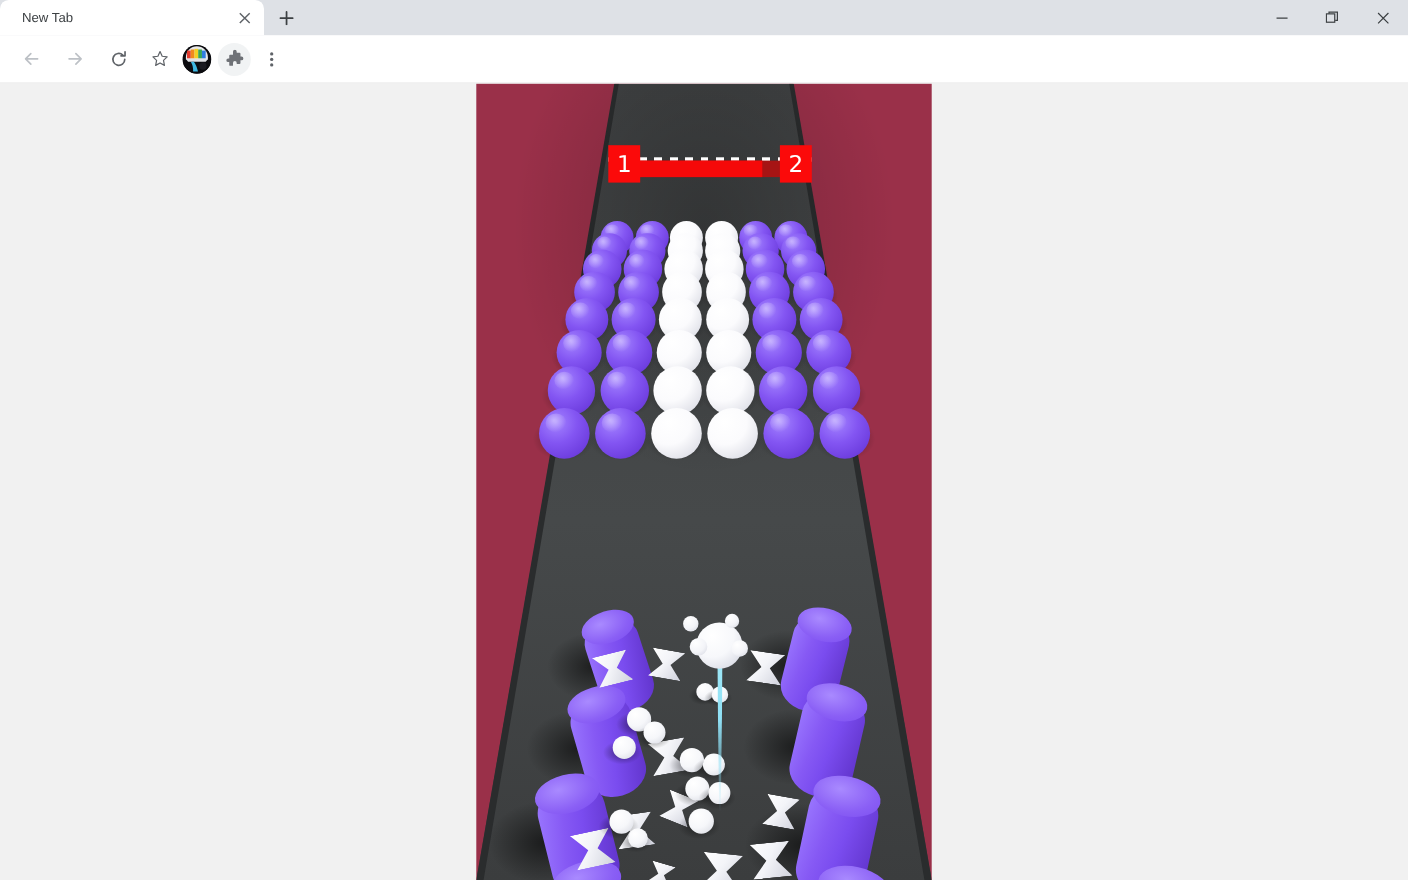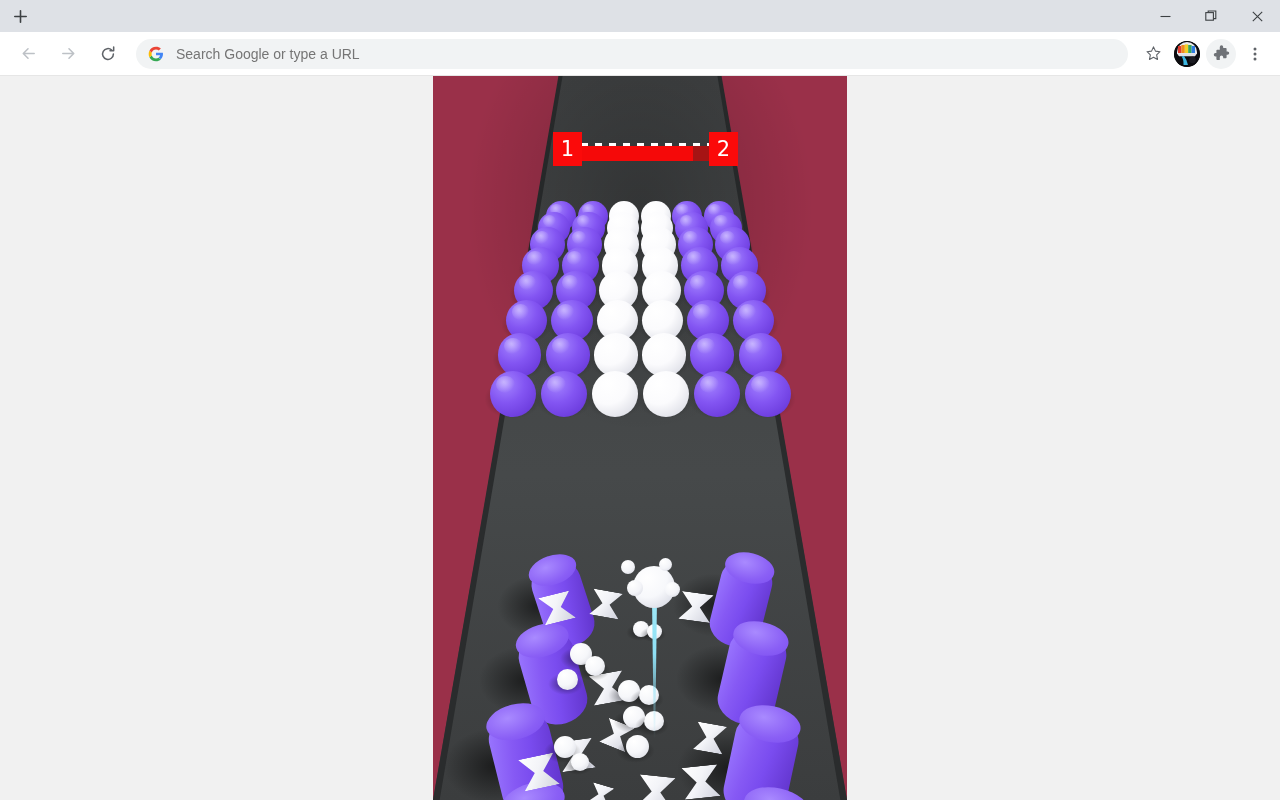--- a/index.html
+++ b/index.html
@@ -205,20 +205,28 @@
   }
   #player .bud { position: absolute; border-radius: 50%;
     background: radial-gradient(circle at 34% 28%, #ffffff 0%, #f3f4f8 55%, #d3d5df 100%); }
 </style>
 </head>
 <body>
 
 <div id="browser">
 
   <div id="tabstrip">
+    <div class="tab">
+      <span class="tab-title">New Tab</span>
+      <span class="tab-close">
+        <svg width="11" height="11" viewBox="0 0 11 11" aria-hidden="true">
+          <path d="M1 1 L10 10 M10 1 L1 10" stroke="#5f6368" stroke-width="1.3" fill="none"></path>
+        </svg>
+      </span>
+    </div>
     <div class="newtab-btn">
       <svg width="13" height="13" viewBox="0 0 13 13" aria-hidden="true">
         <path d="M6.5 0.8 V12.2 M0.8 6.5 H12.2" stroke="#3c4043" stroke-width="1.6" fill="none" stroke-linecap="round"></path>
       </svg>
     </div>
 
     <div id="wincontrols">
       <div class="wc">
         <svg width="11" height="11" viewBox="0 0 11 11" aria-hidden="true">
           <path d="M0.5 5.5 H10.5" stroke="#3c4043" stroke-width="1.1"></path>
@@ -249,31 +257,20 @@
         <path d="M4 10 H15 M10.5 5 L15.5 10 L10.5 15" stroke="currentColor" stroke-width="1.6" fill="none" stroke-linecap="round" stroke-linejoin="round"></path>
       </svg>
     </div>
     <div class="navbtn">
       <svg width="18" height="18" viewBox="0 0 20 20" aria-hidden="true">
         <path d="M16 10 a6 6 0 1 1 -1.9 -4.4" stroke="currentColor" stroke-width="1.7" fill="none" stroke-linecap="round"></path>
         <path d="M16.3 2.3 V6.4 H12.2" stroke="currentColor" stroke-width="1.7" fill="none" stroke-linecap="round" stroke-linejoin="round"></path>
       </svg>
     </div>
 
-    <div id="omnibox">
-      <span class="g-icon">
-        <svg width="16" height="16" viewBox="0 0 48 48" aria-hidden="true">
-          <path fill="#4285F4" d="M45 24c0-1.6-.1-2.7-.4-4H24v7.6h12c-.2 2-1.5 5-4.4 7l6.7 5.2C42.2 36.2 45 30.7 45 24z"></path>
-          <path fill="#34A853" d="M24 46c5.9 0 10.9-2 14.5-5.3l-6.9-5.4c-1.9 1.3-4.4 2.2-7.6 2.2-5.8 0-10.7-3.8-12.5-9.1l-7.1 5.5C8 41.2 15.4 46 24 46z"></path>
-          <path fill="#FBBC05" d="M11.5 28.4c-.5-1.4-.8-2.9-.8-4.4s.3-3 .8-4.4l-7.1-5.6C2.9 16.8 2 20.3 2 24s.9 7.2 2.4 10l7.1-5.6z"></path>
-          <path fill="#EA4335" d="M24 10.4c3.3 0 6.1 1.2 8.3 3.2l6.2-6.2C34.9 3.9 29.9 2 24 2 15.4 2 8 6.8 4.4 14l7.1 5.6c1.8-5.3 6.7-9.2 12.5-9.2z"></path>
-        </svg>
-      </span>
-      <input class="omni-text" type="text" value="" placeholder="Search Google or type a URL" style="">
-    </div>
 
     <div class="tbicon">
       <svg width="17" height="17" viewBox="0 0 20 20" aria-hidden="true">
         <path d="M10 2.2 L12.3 7.2 L17.6 7.9 L13.7 11.6 L14.7 17 L10 14.4 L5.3 17 L6.3 11.6 L2.4 7.9 L7.7 7.2 Z" fill="none" stroke="#5f6368" stroke-width="1.3" stroke-linejoin="round"></path>
       </svg>
     </div>
 
     <div id="avatar">
       <svg width="26" height="26" viewBox="0 0 26 26" aria-hidden="true">
         <circle cx="13" cy="13" r="13" fill="#0b0b0f"></circle>

